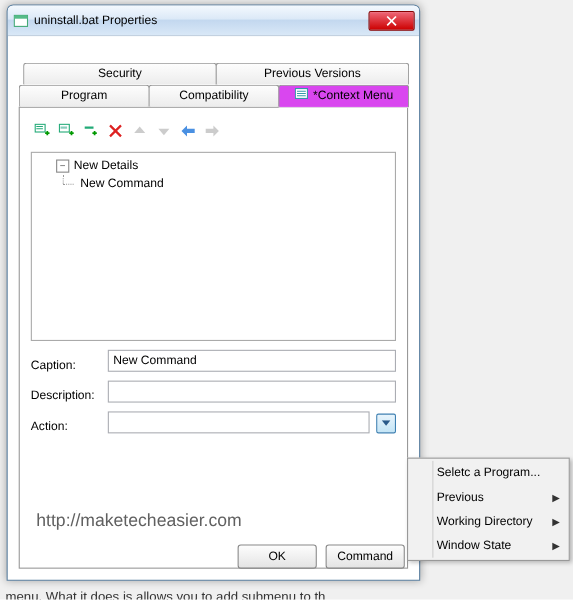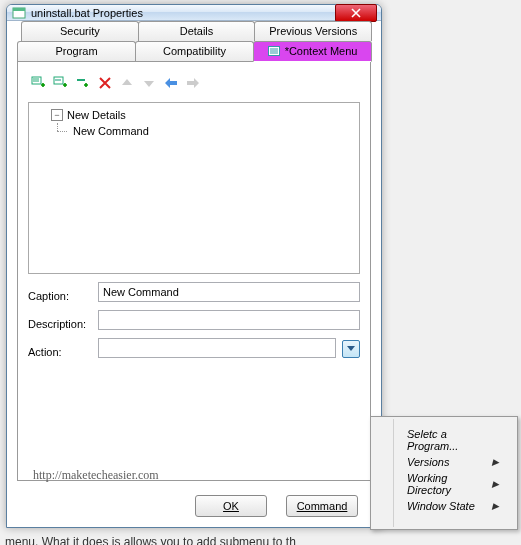--- a/index.html
+++ b/index.html
@@ -2,28 +2,28 @@
 <html><head>
 <meta charset="utf-8">
 <style>
 * { box-sizing: border-box; font-family: "Segoe UI", Tahoma, sans-serif; font-size: 11px; }
 body { margin: 0; padding: 0; background: #f0f0f0; width: 521px; height: 545px; position: relative; overflow: hidden; }
 
 .bg-text { position: absolute; left: 5px; top: 535px; color: #333; font-size: 12px; }
 
 .window { position: absolute; left: 6px; top: 4px; width: 376px; height: 524px; background: #fff; border: 1px solid #5a7fa0; border-radius: 6px 6px 0 0; box-shadow: 0 0 8px rgba(0,0,0,0.3); }
 
-.titlebar { height: 16px; background: linear-gradient(to bottom, #f4f9fe 0%, #dce9f7 45%, #c3d8ef 50%, #d9e8f7 100%); border-radius: 5px 5px 0 0; display: flex; align-items: center; padding: 0 4px; border-bottom: 1px solid #a0b5cc; }
+.titlebar { height: 28px; background: linear-gradient(to bottom, #f4f9fe 0%, #dce9f7 45%, #c3d8ef 50%, #d9e8f7 100%); border-radius: 5px 5px 0 0; display: flex; align-items: center; padding: 0 4px; border-bottom: 1px solid #a0b5cc; }
 .title-icon { width: 16px; height: 16px; margin-right: 4px; display: flex; align-items: center; justify-content: center; }
 .title-icon svg { width: 14px; height: 14px; }
 .title-text { flex: 1; color: #000; }
 .close-btn { width: 42px; height: 18px; background: linear-gradient(to bottom, #e67, #c00); border: 1px solid #800; border-radius: 2px; display: flex; align-items: center; justify-content: center; cursor: pointer; }
 .close-btn svg { width: 10px; height: 10px; }
 
-.content { padding: 0 10px; }
+.content { padding: 24px 10px; }
 
 .tabs-container { position: relative; }
 .tab-row { display: flex; height: 20px; }
 .tab-row:first-child { margin-left: 4px; }
 .tab { flex: 1; border: 1px solid #999; border-bottom: none; background: linear-gradient(to bottom, #fdfdfd, #ececec); text-align: center; line-height: 18px; cursor: pointer; margin-right: -1px; border-radius: 3px 3px 0 0; }
 .tab.active { background: #d946ef; position: relative; z-index: 2; border-bottom: 1px solid #fff; margin-bottom: -1px; }
 .tab-icon { display: inline-block; vertical-align: middle; margin-right: 2px; }
 
 .panel { border: 1px solid #999; background: #fff; padding: 10px; min-height: 420px; }
 
@@ -37,26 +37,26 @@
 .tree-dots { width: 20px; height: 16px; position: relative; margin-right: 2px; }
 .tree-dots::before { content: ''; position: absolute; left: 6px; top: 0; bottom: 8px; border-left: 1px dotted #999; }
 .tree-dots::after { content: ''; position: absolute; left: 6px; top: 8px; width: 10px; border-top: 1px dotted #999; }
 
 .form-row { display: flex; align-items: flex-end; margin-top: 8px; gap: 6px; }
 .form-label { width: 64px; }
 .form-input { flex: 1; height: 20px; border: 1px solid #abadb3; padding: 0 4px; background: #fff; }
 .browse-btn { width: 24px; height: 20px; border: 1px solid #999; background: linear-gradient(to bottom,#fdfdfd,#e4e4e4); display: flex; align-items: center; justify-content: center; cursor: pointer; border-radius: 2px; }
 .dropdown-btn { width: 18px; height: 18px; border: 1px solid #3c7fb1; background: linear-gradient(to bottom,#e8f4fc,#c4e5f6); display: flex; align-items: center; justify-content: center; cursor: pointer; border-radius: 2px; }
 
-.watermark { position: absolute; left: 26px; bottom: 44px; color: #606060; font-size: 12px; font-family: Liberation Serif, serif; }
-
-.btn-row { position: absolute; bottom: 10px; right: 23px; display: flex; gap: 19px; text-decoration: underline; }
+.watermark { position: absolute; left: 26px; bottom: 44px; color: #606060; font-size: 16px; }
+
+.btn-row { position: absolute; bottom: 10px; right: 13px; display: flex; gap: 8px; }
 .btn { width: 72px; height: 22px; border: 1px solid #888; background: linear-gradient(to bottom,#fdfdfd,#e4e4e4); border-radius: 3px; cursor: pointer; }
 
-.dropdown-menu { position: absolute; left: 370px; top: 416px; width: 148px; background: #f1f1f1; border: 1px solid #999; box-shadow: 2px 2px 4px rgba(0,0,0,0.25); padding: 12px; font-style: italic; }
+.dropdown-menu { position: absolute; left: 370px; top: 416px; width: 148px; background: #f1f1f1; border: 1px solid #999; box-shadow: 2px 2px 4px rgba(0,0,0,0.25); padding: 2px; }
 .menu-item { height: 22px; display: flex; align-items: center; padding: 0 18px 0 24px; position: relative; cursor: pointer; }
 .menu-arrow { position: absolute; right: 6px; font-size: 9px; color: #333; }
 .menu-gutter { position: absolute; left: 22px; top: 2px; bottom: 2px; width: 1px; background: #d0d0d0; }
 </style>
 </head>
 <body>
 
 <div class="bg-text">menu. What it does is allows you to add submenu to th</div>
 
 <div class="window">
@@ -72,21 +72,20 @@
       <svg viewBox="0 0 10 10">
           <path d="M1 1 L9 9 M9 1 L1 9" stroke="#fff" stroke-width="1.6"></path>
         </svg>
     </div>
   </div>
 
   <div class="content">
     <div class="tabs-container">
       <div class="tab-row">
         <div class="tab">Security</div>
-        <div class="tab">Details</div>
         <div class="tab">Previous Versions</div>
       </div>
       <div class="tab-row">
         <div class="tab">Program</div>
         <div class="tab">Compatibility</div>
         <div class="tab active">
           <span class="tab-icon">
             <svg width="12" height="10" viewBox="0 0 12 10">
                 <rect x="0.5" y="0.5" width="11" height="9" fill="#fff" stroke="#39a"></rect>
                 <line x1="2" y1="3" x2="10" y2="3" stroke="#39a"></line>
@@ -189,21 +188,21 @@
     <button class="btn">Command</button>
   </div>
 </div>
 
 <div class="dropdown-menu">
   <div class="menu-gutter"></div>
   <div class="menu-item">
     <span>Seletc a Program...</span>
   </div>
   <div class="menu-item">
-    <span>Versions</span>
+    <span>Previous</span>
     <span class="menu-arrow">▶</span>
   </div>
   <div class="menu-item">
     <span>Working Directory</span>
     <span class="menu-arrow">▶</span>
   </div>
   <div class="menu-item">
     <span>Window State</span>
     <span class="menu-arrow">▶</span>
   </div>

